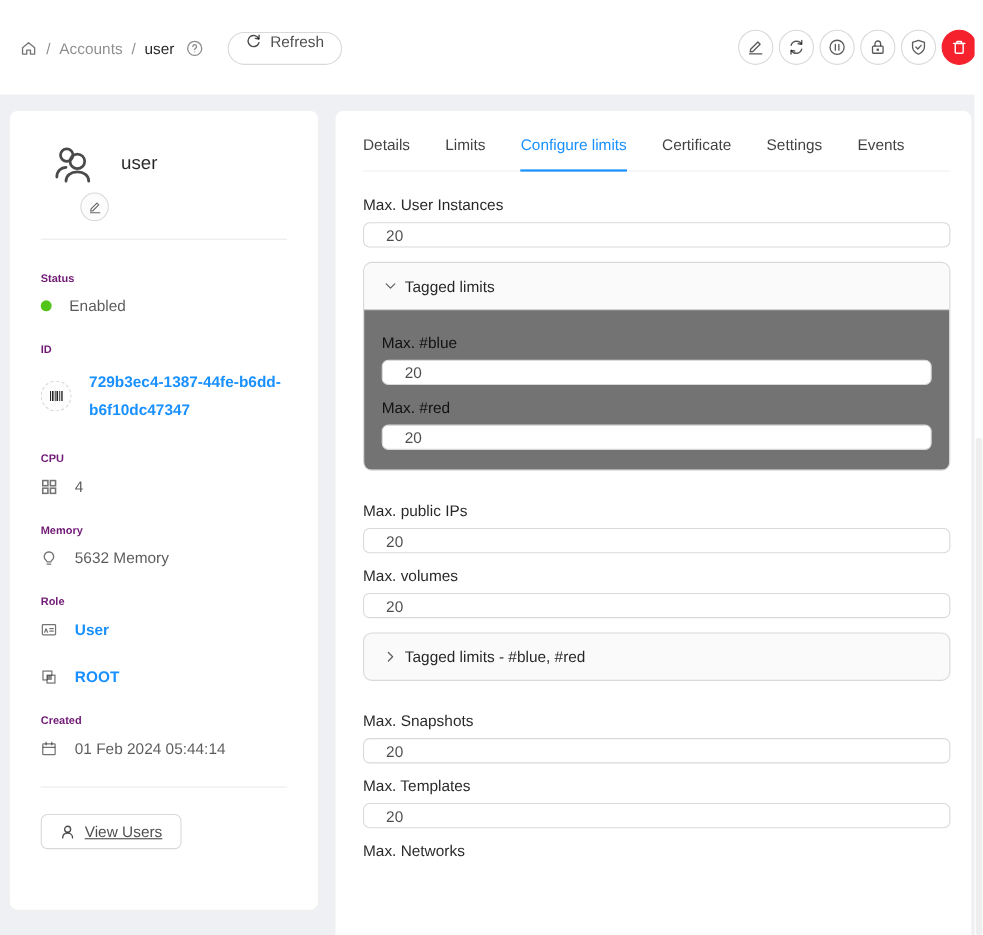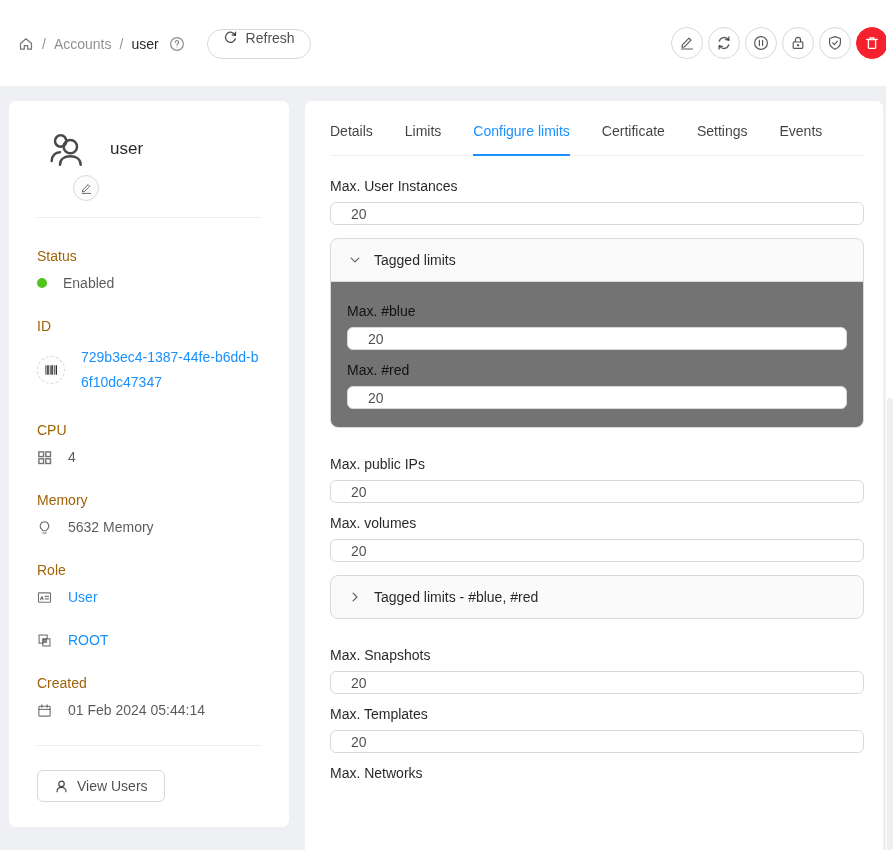--- a/index.html
+++ b/index.html
@@ -58,40 +58,40 @@
   .avatar-icon { color:#4a4a4a; }
   .edit-badge {
     width:26px; height:26px; border-radius:50%;
     border:1px solid #d9d9d9; background:#fcfcfc;
     display:flex; align-items:center; justify-content:center;
     color:rgba(0,0,0,.6); margin:6px 0 0 64px; cursor:pointer;
   }
   .divider { border-top:1px solid #ebebeb; margin:16px 28px 0; }
   .fields { padding:30px 26px 0 28px; }
   .field { margin-bottom:27px; }
-  .field-label { font-weight:400; font-size:14px; color:#a16207; margin-bottom:11px; }
+  .field-label { font-weight:700; font-size:10px; color:#701a75; margin-bottom:11px; }
   .field-value {
     display:flex; align-items:center; gap:16px;
     font-size:14px; color:rgba(0,0,0,.65);
   }
   .field-value .ficon { color:rgba(0,0,0,.55); flex:none; }
   .dot { width:10px; height:10px; border-radius:50%; background:#52c41a; flex:none; }
-  .link { color:#1890ff; cursor:pointer; text-decoration:none; }
+  .link { color:#1890ff; cursor:pointer; text-decoration:none;font-weight:bold; }
   .id-badge {
     width:28px; height:28px; border-radius:50%;
     border:1px dashed #d9d9d9; background:#fdfdfd;
     display:flex; align-items:center; justify-content:center; flex:none;
     color:#262626;
   }
   .id-link { width:198px; word-break:break-all; line-height:1.8; }
   .view-users-btn {
     margin:24px 0 0 28px; height:32px; padding:0 16px;
     border:1px solid #d9d9d9; border-radius:6px; background:#fff;
     display:inline-flex; align-items:center; gap:8px;
-    font-size:14px; color:rgba(0,0,0,.7); cursor:pointer;
+    font-size:14px; color:rgba(0,0,0,.7); cursor:pointer;text-decoration:underline;
   }
 
   
   .tabs {
     display:flex; gap:32px; border-bottom:1px solid #f0f0f0; padding-bottom:14px;
   }
   .tab { position:relative; font-size:14px; color:rgba(0,0,0,.75); cursor:pointer; padding:2px 0; }
   .tab.active { color:#1890ff; }
   .tab.active::after {
     content:""; position:absolute; left:0; right:0; bottom:-15px;
@@ -105,21 +105,21 @@
     width:100%; height:23px; border:1px solid #d9d9d9; border-radius:6px;
     padding:0 20px; font-size:14px; color:rgba(0,0,0,.7);
     font-family:"Liberation Sans", sans-serif; background:#fff;
     margin-bottom:12px; outline:none;
   }
   .collapse {
     border:1px solid #d9d9d9; border-radius:8px; background:#fafafa;
     margin:1px 0 28px; overflow:hidden;
   }
   .collapse-header {
-    height:42px; display:flex; align-items:center; gap:12px; padding:0 17px;
+    height:42px; display:flex; align-items:center; gap:6px; padding:0 17px;
     font-size:14px; color:rgba(0,0,0,.85); cursor:pointer;
   }
   .collapse-header .chev { color:rgba(0,0,0,.6); }
   .collapse-body {
     background:#737373; border-top:1px solid #d9d9d9; padding:21px 16px 6px;
   }
 
   
   .scroll-track { position:absolute; right:0; top:0; width:8px; height:850px; background:#fff; }
   .scroll-thumb { position:absolute; right:1px; top:398px; width:6px; height:452px; background:#eeeeee; border-radius:3px; }

